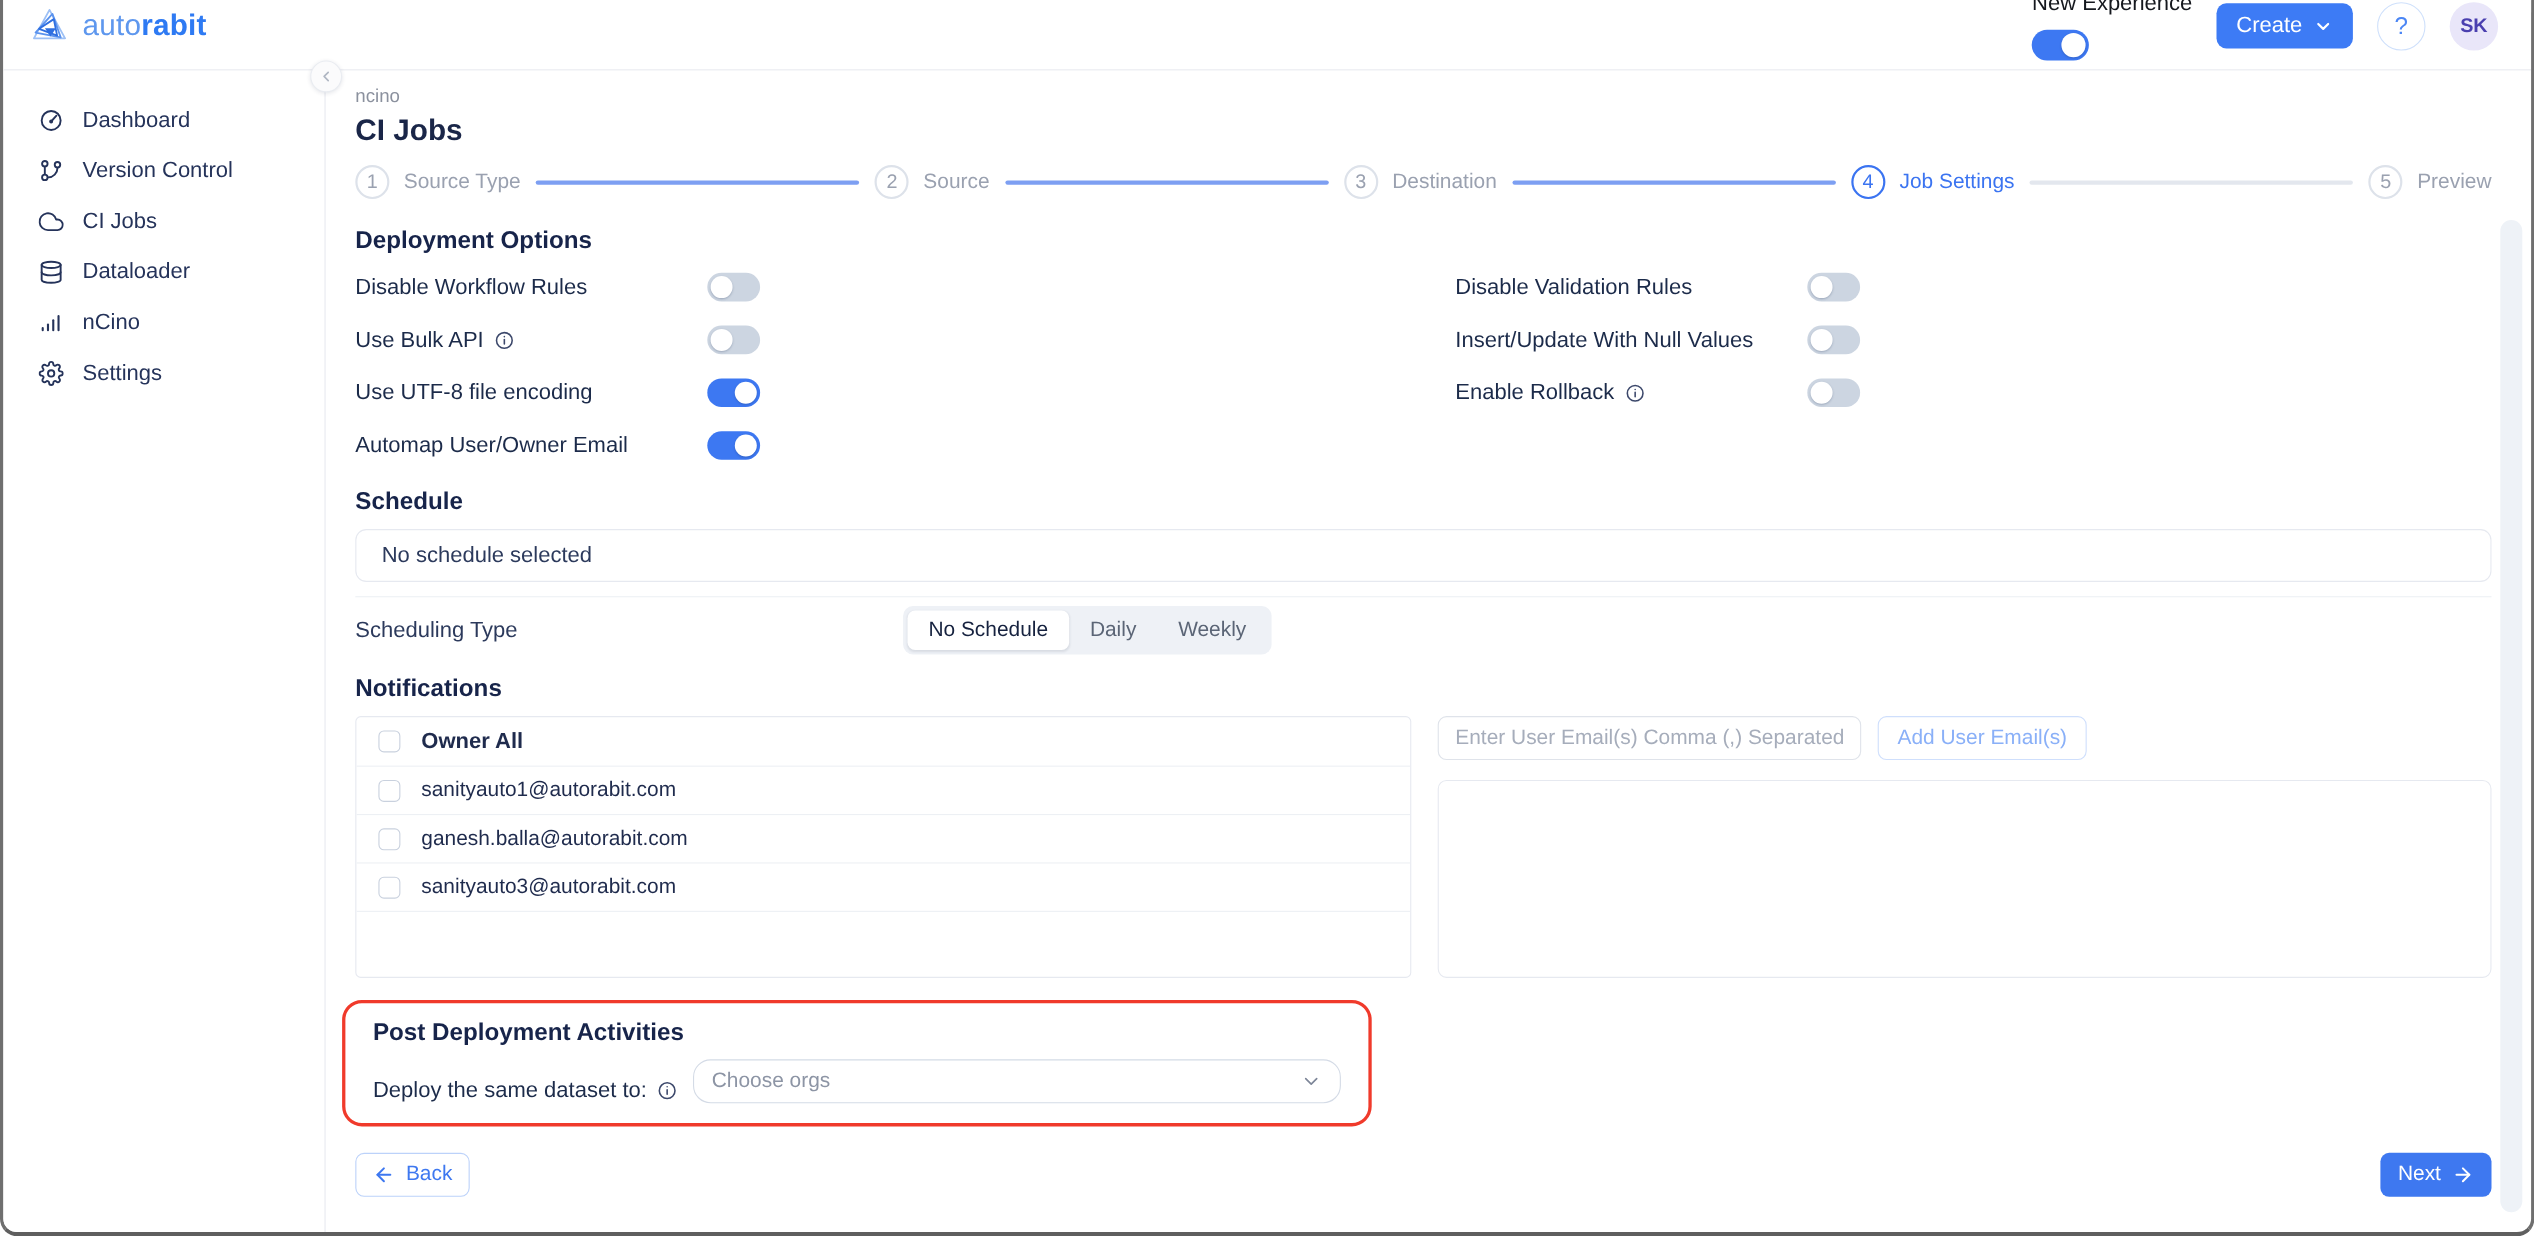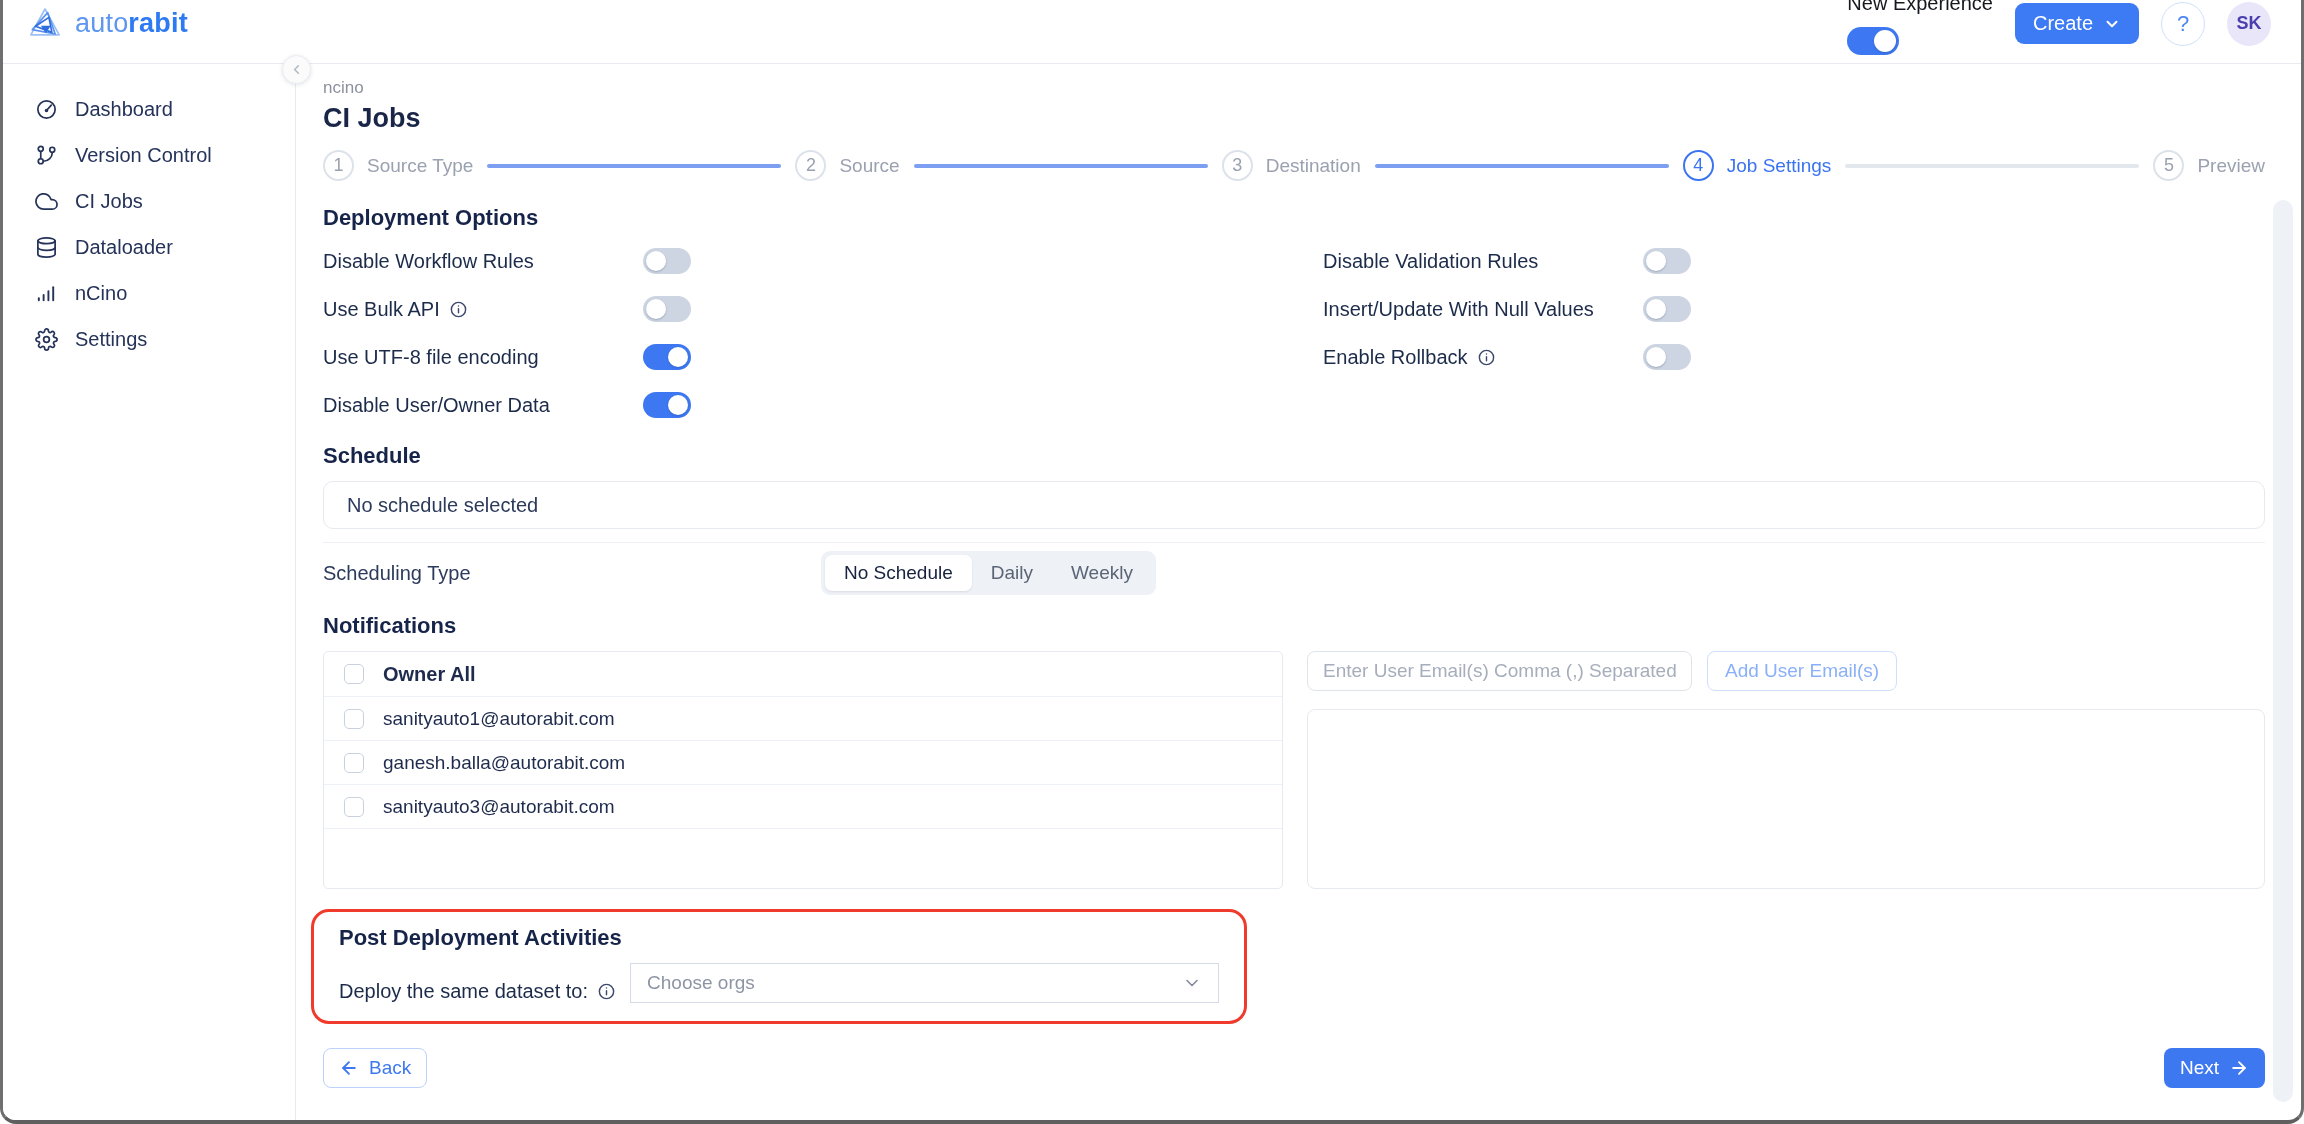--- a/index.html
+++ b/index.html
@@ -173,21 +173,21 @@
 
   
   .post-deploy-box {
     margin: 20px 0 0 -12px; width: 936px;
     border: 3px solid #f03a2b; border-radius: 18px;
     padding: 13px 25px 18px 25px;
   }
   .pd-row { display:flex; align-items:flex-end; margin-top:12px; }
   .pd-label-wrap { display:flex; align-items:center; gap:9px; font-size:20px; color:#1c2b4a; flex:none; }
   .pd-select {
-    flex:1; margin-left:14px; height:40px; border:1px solid #d4dbe6; border-radius:0;
+    flex:1; margin-left:14px; height:40px; border:1px solid #d4dbe6; border-radius:16px;
     display:flex; align-items:center; padding:0 16px; cursor:pointer; background:#fff;
   }
   .pd-select-value { font-size:19px; color:#8d95a5; flex:1; }
   .pd-select .chev { color:#7d8698; display:flex; }
 
   
   .footer-row { display:flex; justify-content:space-between; align-items:center; margin-top:24px; }
   .back-btn {
     display:flex; align-items:center; gap:10px;
     border:1.5px solid #bcd2fa; background:#fff; color:#3e78f0;
@@ -373,21 +373,21 @@
           <div class="opt-row">
             <div class="opt-label-wrap">
                 <span>Use UTF-8 file encoding</span>
               </div>
             <div class="toggle on">
                 <div class="knob"></div>
               </div>
           </div>
           <div class="opt-row">
             <div class="opt-label-wrap">
-                <span>Disable User/Owner Data</span>
+                <span>Automap User/Owner Email</span>
               </div>
             <div class="toggle on">
                 <div class="knob"></div>
               </div>
           </div>
         </div>
         <div class="opt-col-right">
           <div class="opt-row">
             <div class="opt-label-wrap">
                 <span>Disable Validation Rules</span>

